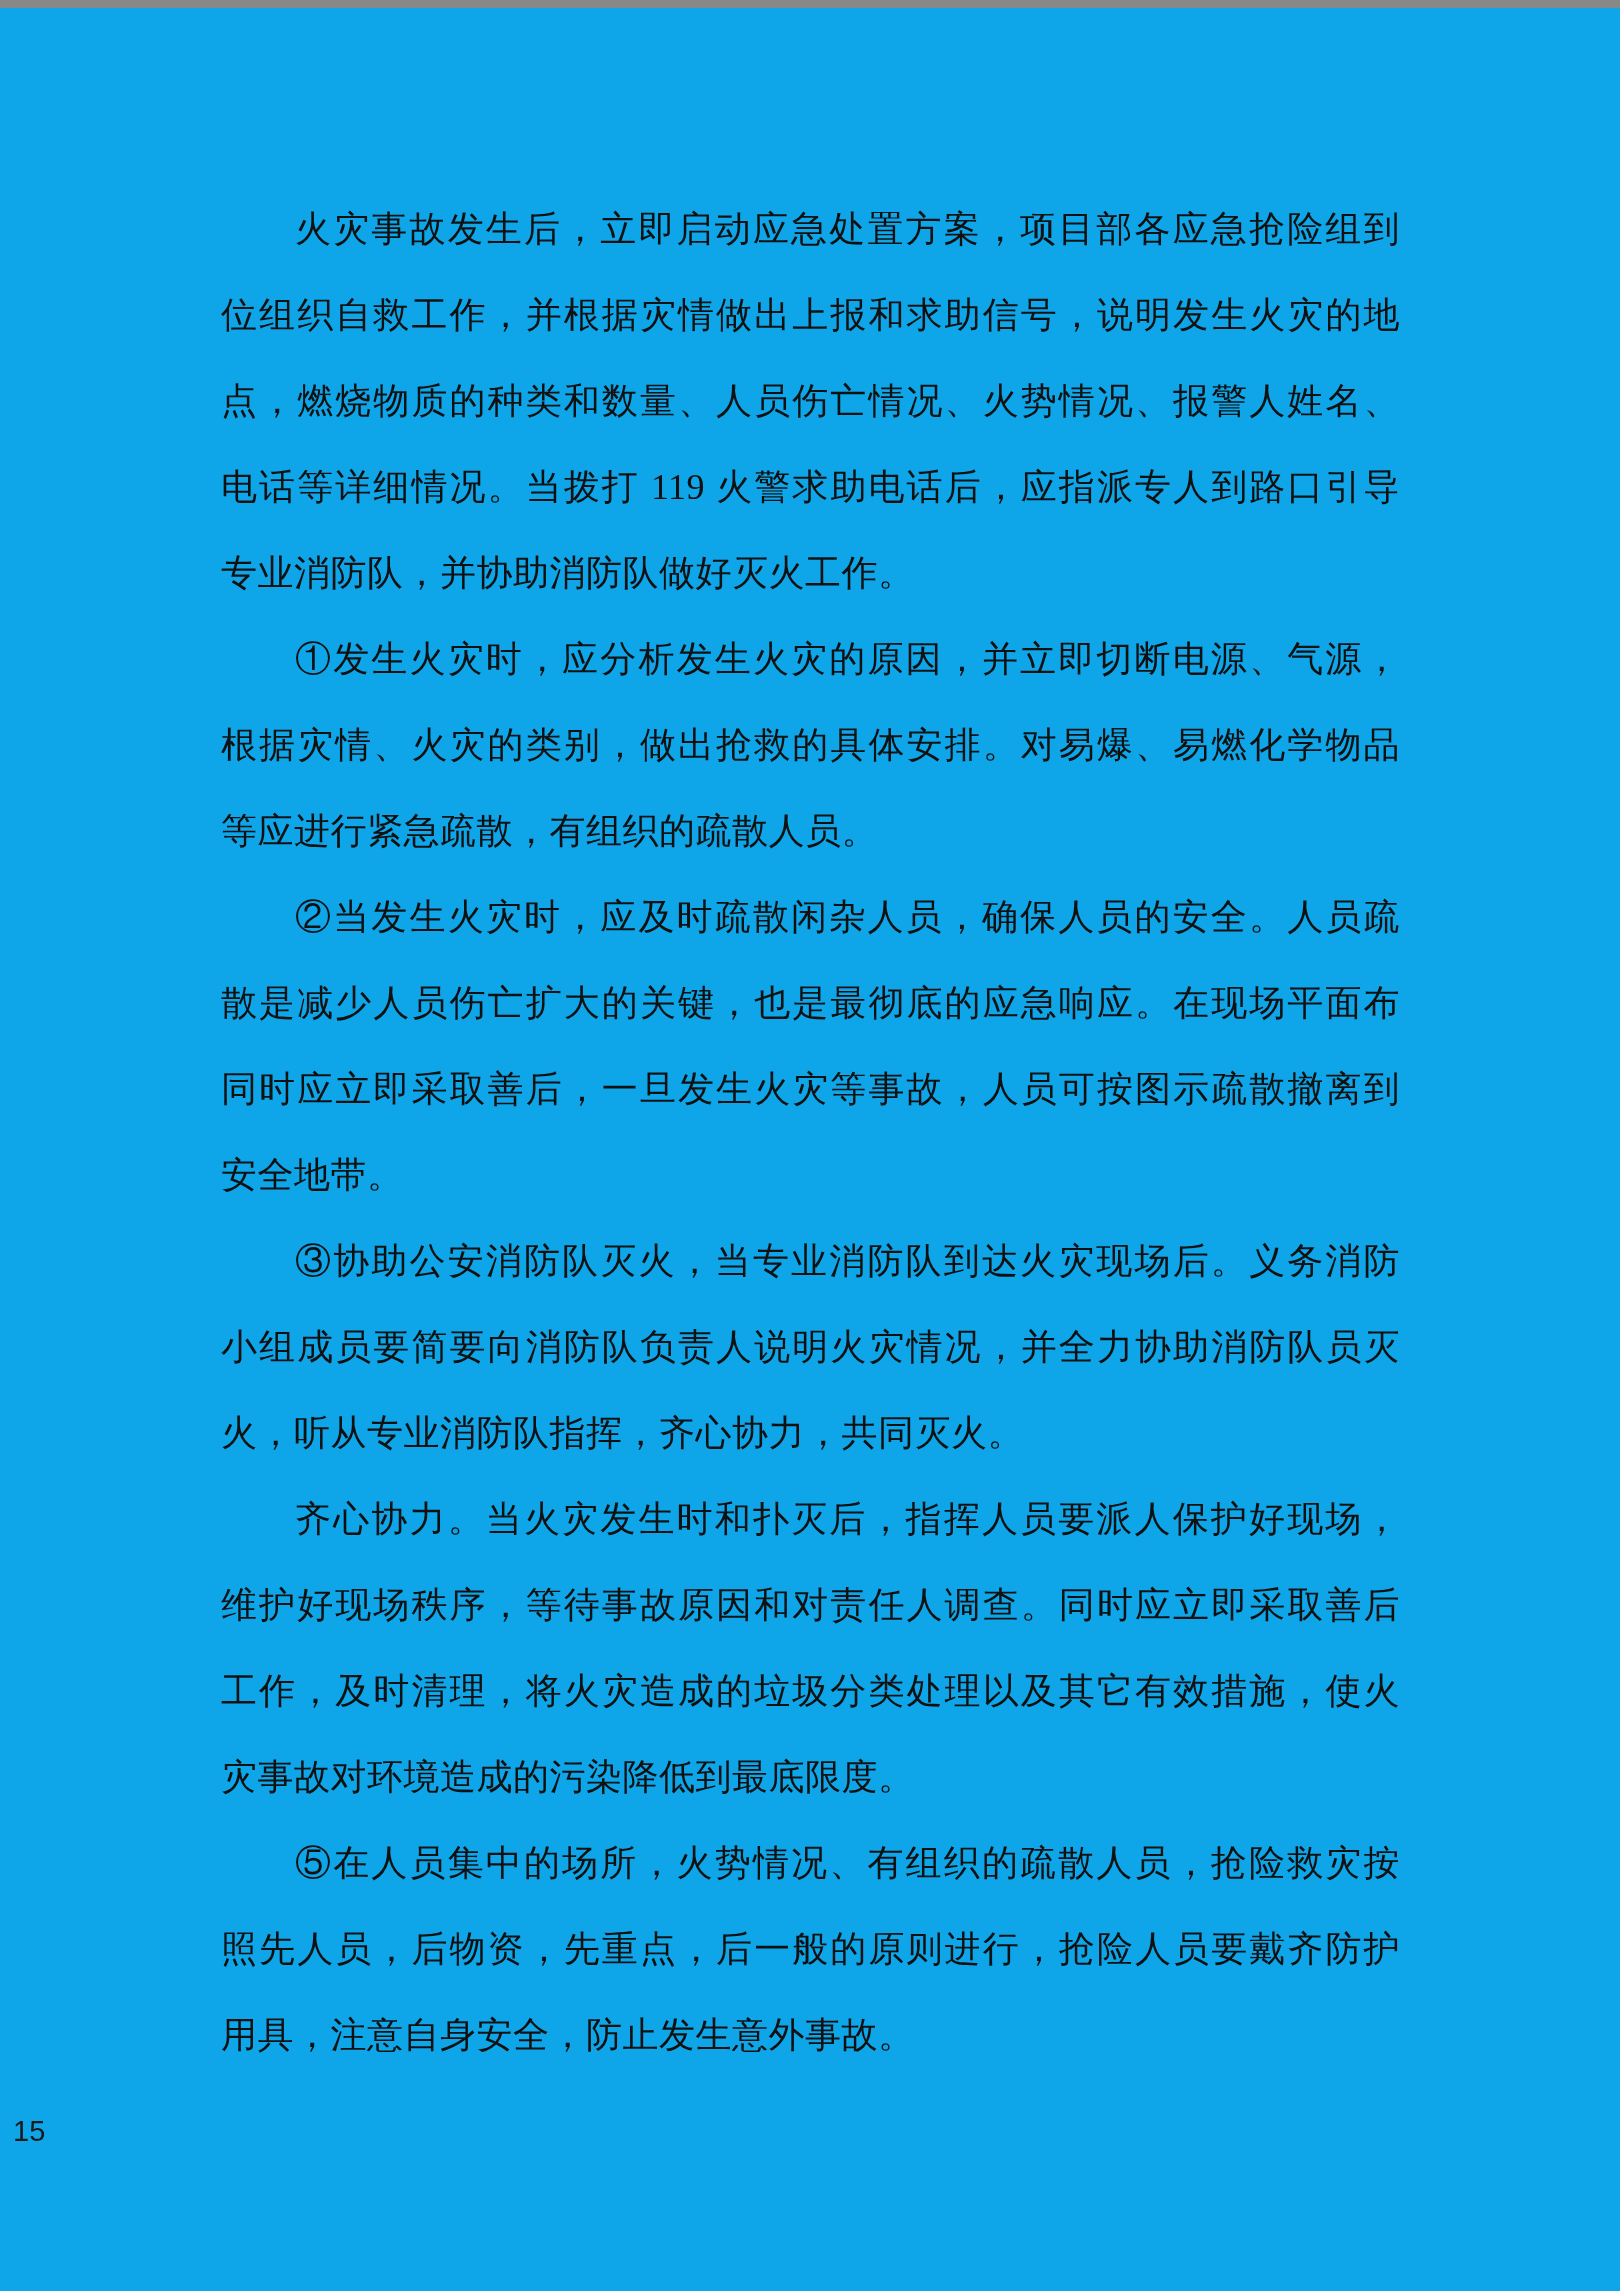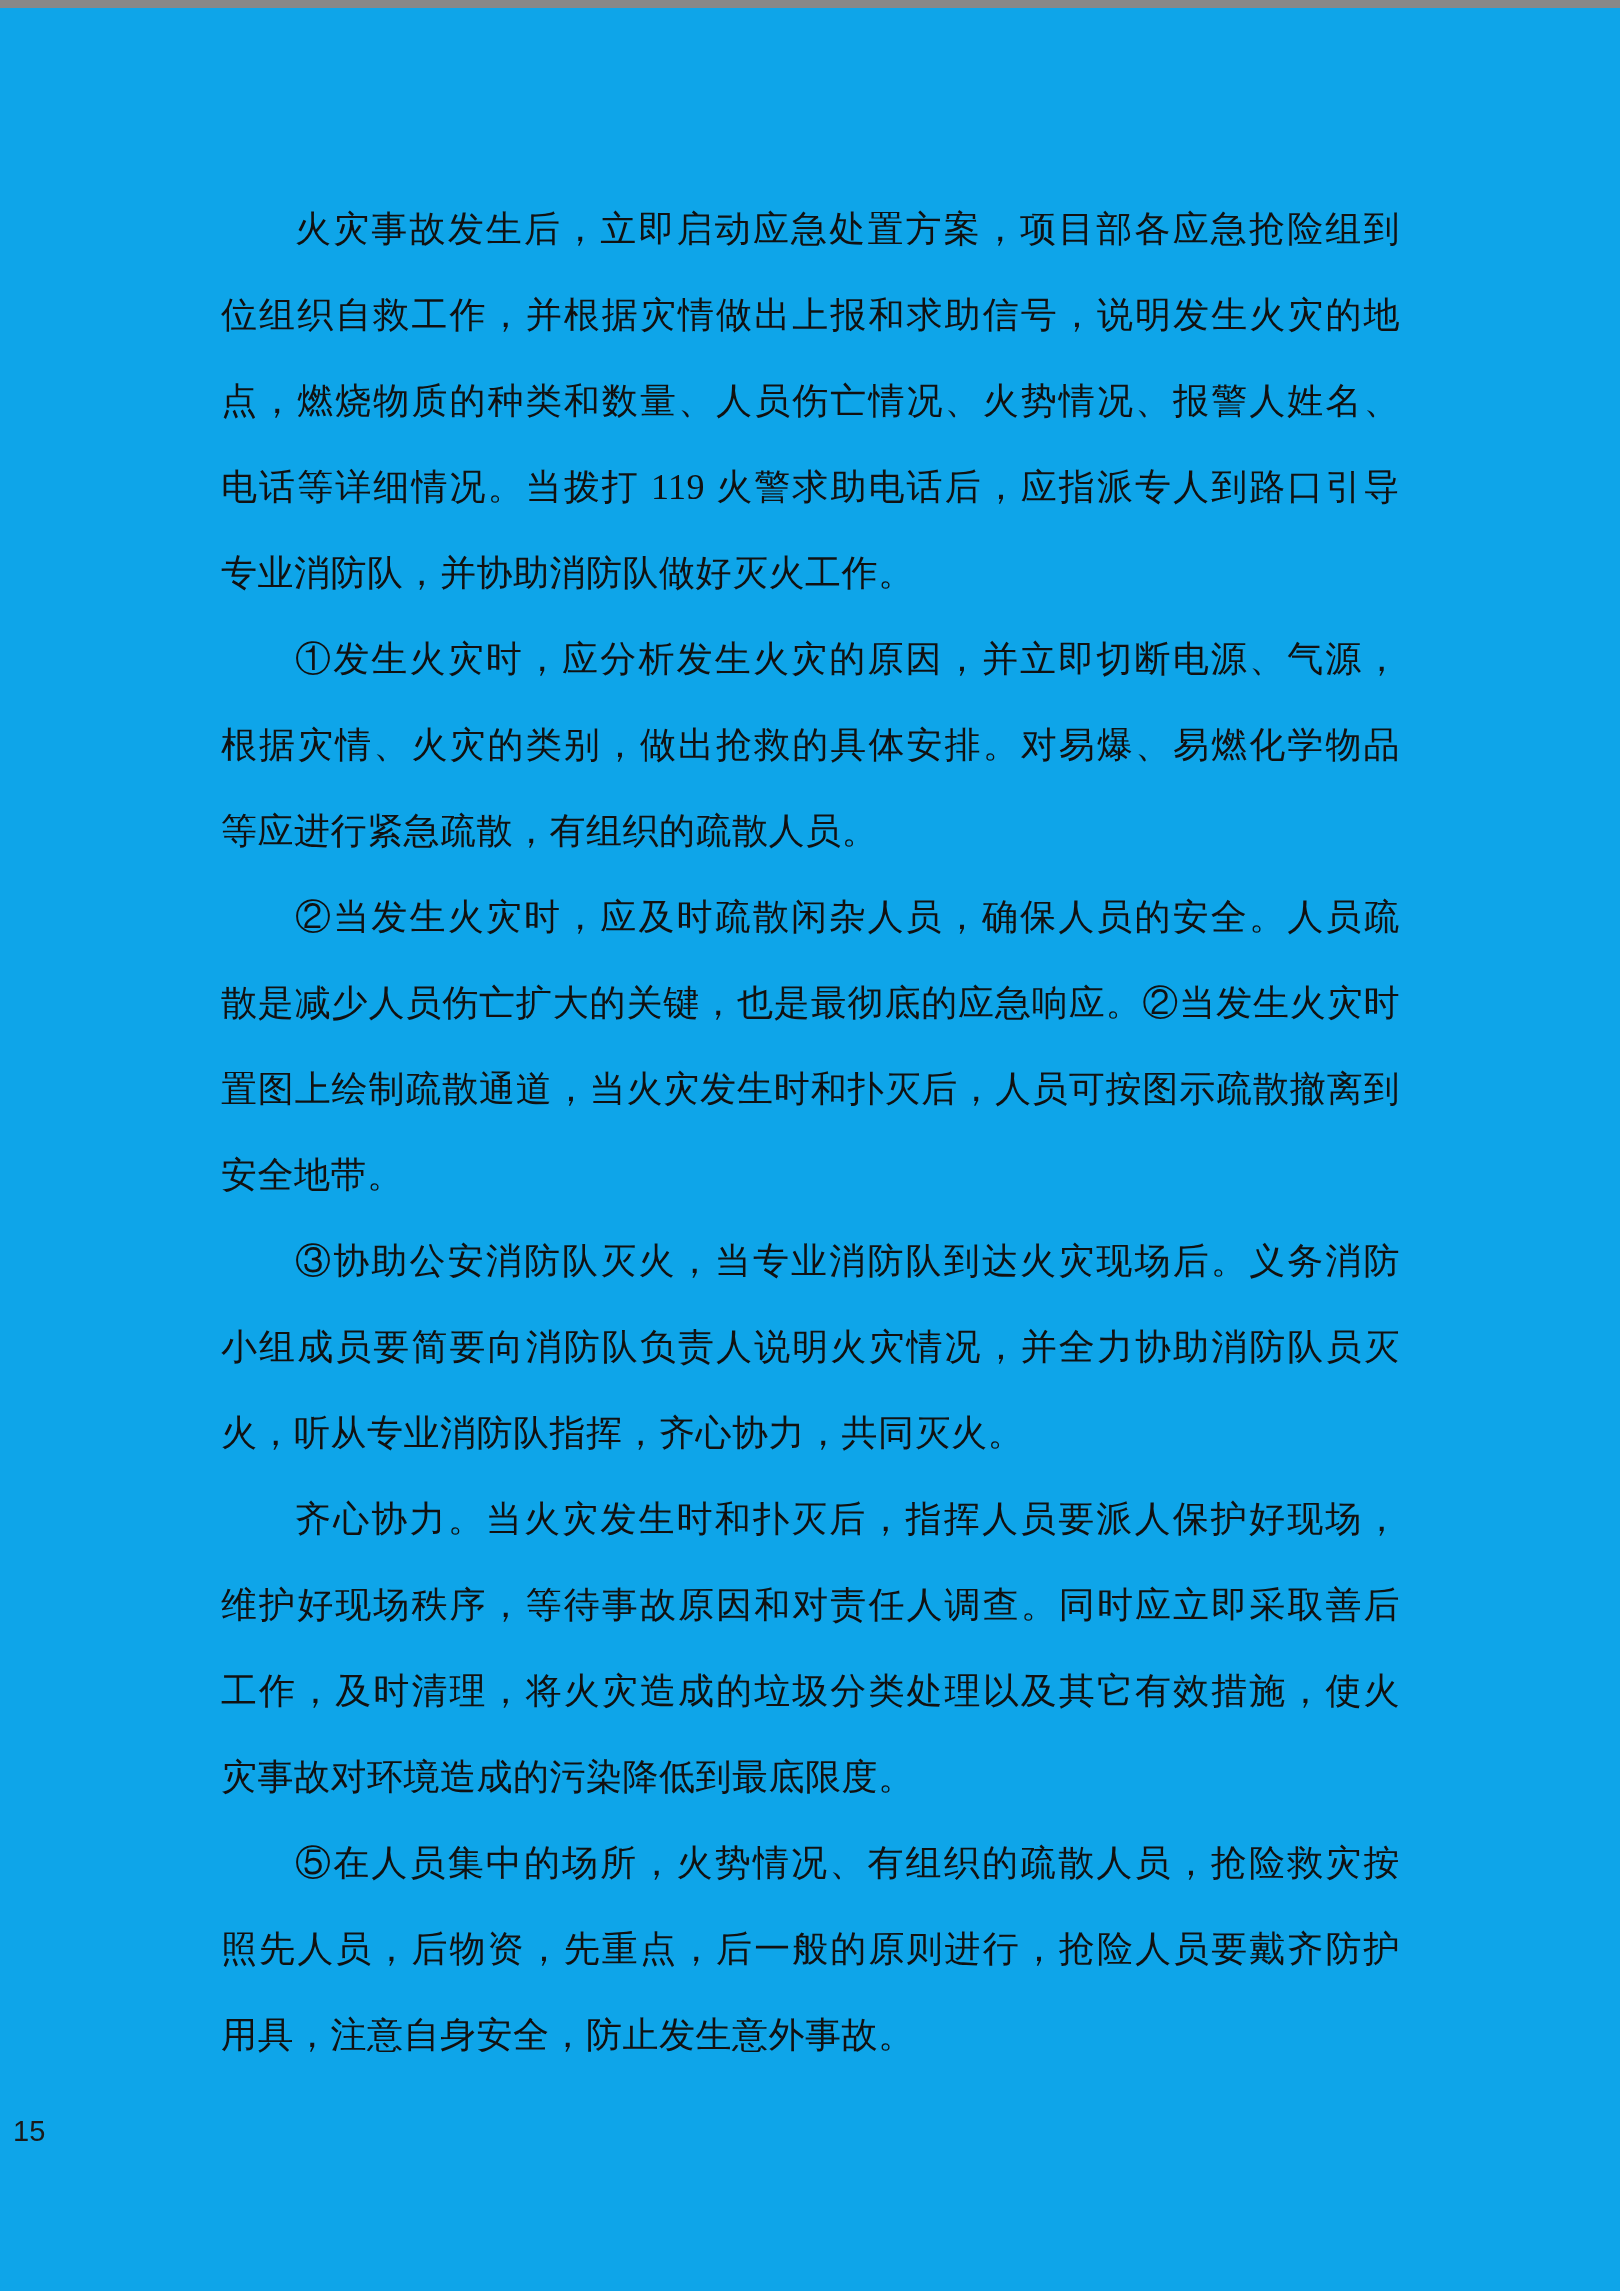--- a/index.html
+++ b/index.html
@@ -59,22 +59,22 @@
   <div class="text-block">
     <div class="line indent">火灾事故发生后，立即启动应急处置方案，项目部各应急抢险组到</div>
     <div class="line">位组织自救工作，并根据灾情做出上报和求助信号，说明发生火灾的地</div>
     <div class="line">点，燃烧物质的种类和数量、人员伤亡情况、火势情况、报警人姓名、</div>
     <div class="line">电话等详细情况。当拨打 119 火警求助电话后，应指派专人到路口引导</div>
     <div class="line para-end">专业消防队，并协助消防队做好灭火工作。</div>
     <div class="line indent">①发生火灾时，应分析发生火灾的原因，并立即切断电源、气源，</div>
     <div class="line">根据灾情、火灾的类别，做出抢救的具体安排。对易爆、易燃化学物品</div>
     <div class="line para-end">等应进行紧急疏散，有组织的疏散人员。</div>
     <div class="line indent">②当发生火灾时，应及时疏散闲杂人员，确保人员的安全。人员疏</div>
-    <div class="line">散是减少人员伤亡扩大的关键，也是最彻底的应急响应。②当发生火灾时</div>
-    <div class="line">置图上绘制疏散通道，当火灾发生时和扑灭后，人员可按图示疏散撤离到</div>
+    <div class="line">散是减少人员伤亡扩大的关键，也是最彻底的应急响应。在现场平面布</div>
+    <div class="line">同时应立即采取善后，一旦发生火灾等事故，人员可按图示疏散撤离到</div>
     <div class="line para-end">安全地带。</div>
     <div class="line indent">③协助公安消防队灭火，当专业消防队到达火灾现场后。义务消防</div>
     <div class="line">小组成员要简要向消防队负责人说明火灾情况，并全力协助消防队员灭</div>
     <div class="line para-end">火，听从专业消防队指挥，齐心协力，共同灭火。</div>
     <div class="line indent">齐心协力。当火灾发生时和扑灭后，指挥人员要派人保护好现场，</div>
     <div class="line">维护好现场秩序，等待事故原因和对责任人调查。同时应立即采取善后</div>
     <div class="line">工作，及时清理，将火灾造成的垃圾分类处理以及其它有效措施，使火</div>
     <div class="line para-end">灾事故对环境造成的污染降低到最底限度。</div>
     <div class="line indent">⑤在人员集中的场所，火势情况、有组织的疏散人员，抢险救灾按</div>
     <div class="line">照先人员，后物资，先重点，后一般的原则进行，抢险人员要戴齐防护</div>

